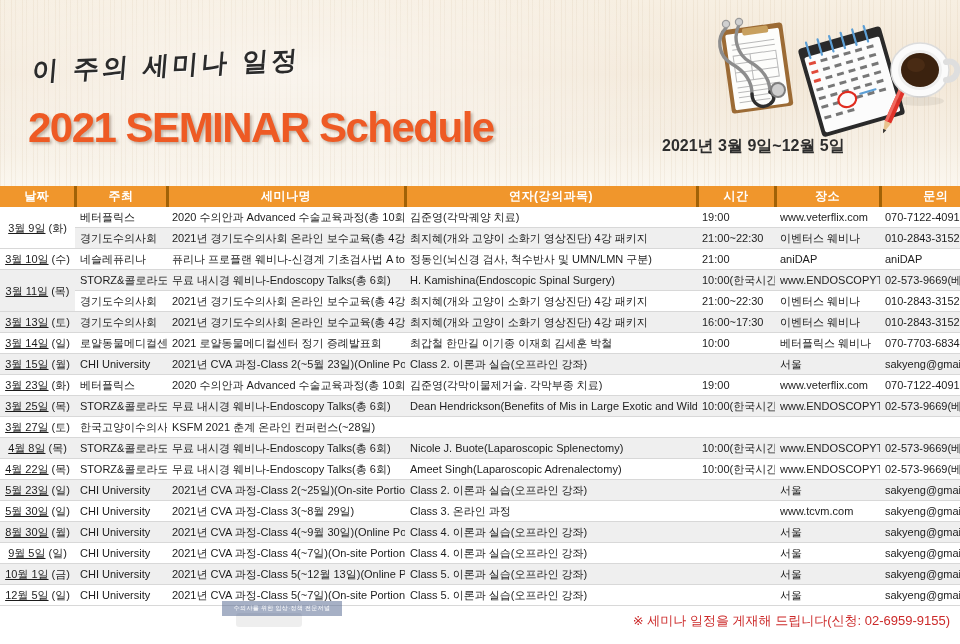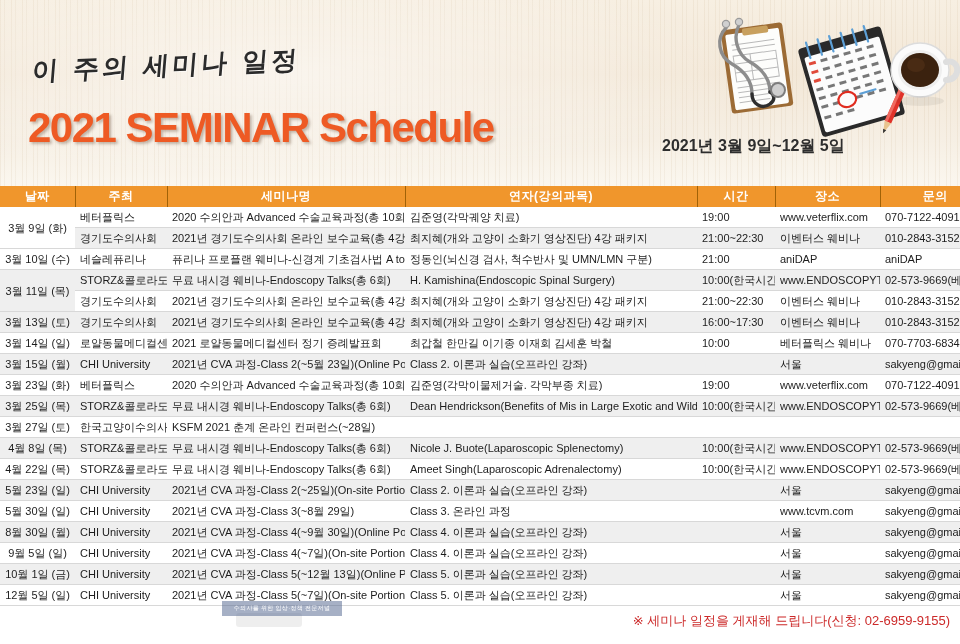--- a/index.html
+++ b/index.html
@@ -87,40 +87,40 @@
     color: #1c1c1c;
   }
   table.sched thead th {
     background: #f0962c;
     color: #ffffff;
     font-size: 12px;
     font-weight: 700;
     height: 21px;
     line-height: 21px;
     text-align: center;
-    border-right: 1px solid #a16207;
+    border-right: 3px solid #a16207;
     letter-spacing: 0.5px;
   }
   table.sched thead th:last-child { border-right: none; padding-left: 30px; }
 
   table.sched td {
     height: 20px;
     padding: 0 5px;
     border-bottom: 1px solid #d8d8d8;
     vertical-align: middle;
     white-space: nowrap;
     overflow: hidden;
     font-size: 11px;
     line-height: 20px;
   }
   tr.zebra td { background: #efefef; }
   tr.plain td { background: #ffffff; }
 
   td.c-date  { text-align: center; font-weight: 500; }
-  td.c-date .d-md { display:inline-block; }
+  td.c-date .d-md { display:inline-block;text-decoration:underline; }
   td.c-date .d-dw { display:inline-block; margin-left: 3px; }
   td.c-org   { text-align: left; }
   td.c-name  { text-align: left; }
   td.c-spk   { text-align: left; }
   td.c-time  { text-align: left; }
   td.c-place { text-align: left; margin-left: 11px; }
   td.c-contact { text-align: left; font-size: 10px; }
 
   
   .footer-note {

